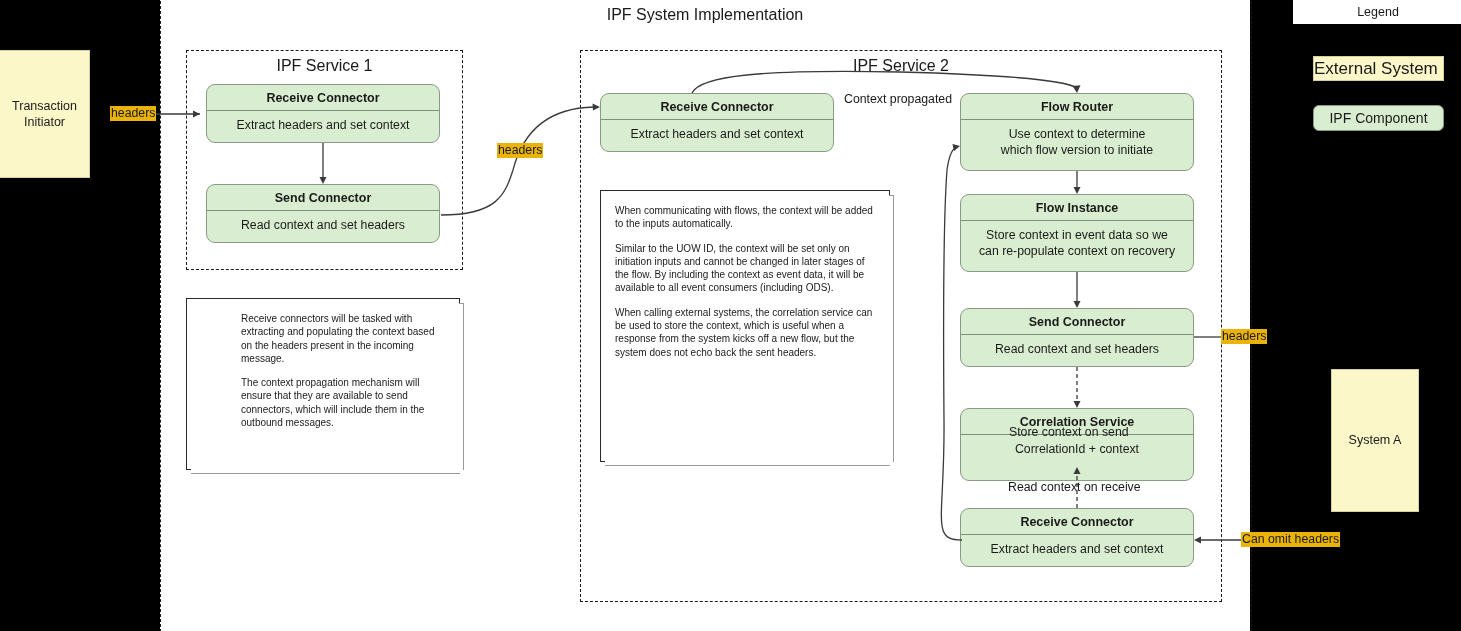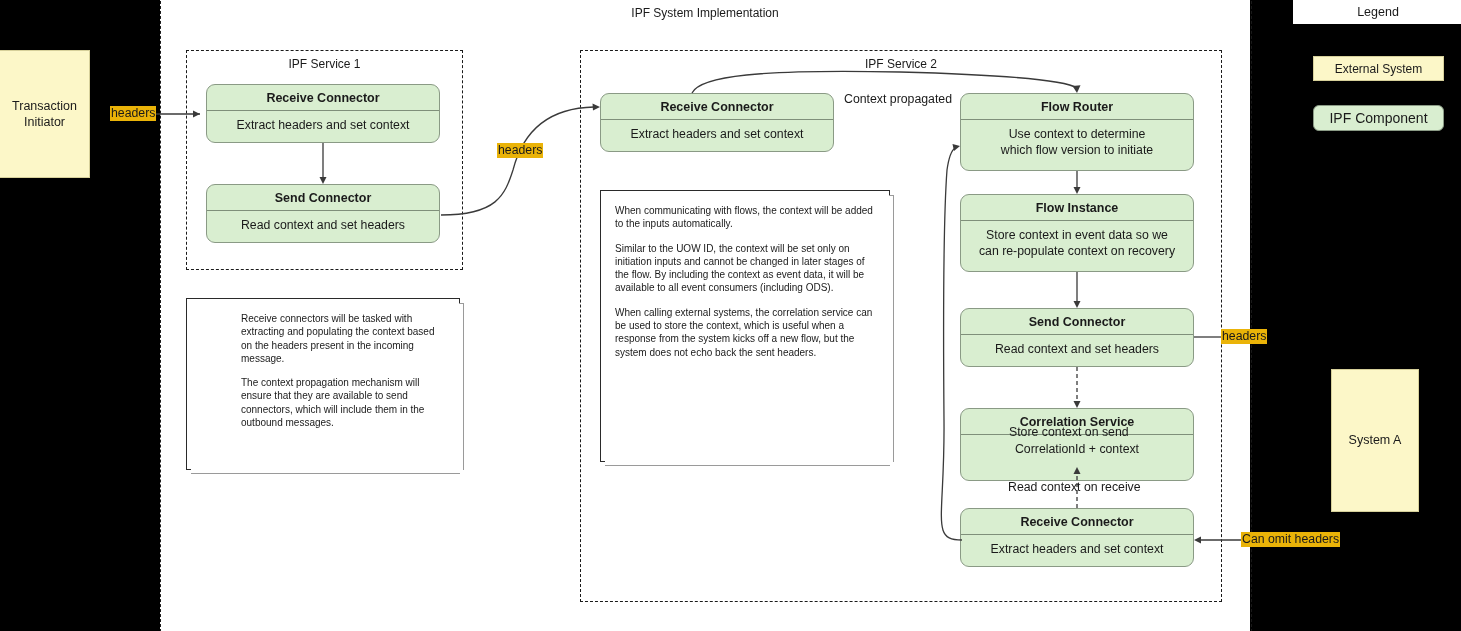--- a/index.html
+++ b/index.html
@@ -9,42 +9,42 @@
 
   
   #canvas{left:160px;top:0px;width:1090px;height:631px;background:#ffffff;}
 
   
   .dashed-box{border:1.6px dashed #1a1a1a;background:transparent;}
   #outer-dash{left:160px;top:-4px;width:1090px;height:634px;}
   #svc1-dash{left:186px;top:50px;width:275px;height:218px;}
   #svc2-dash{left:580px;top:50px;width:640px;height:550px;}
 
-  .container-title{position:absolute;left:0;right:0;text-align:center;font-size:12px;color:#1a1a1a;}
+  .container-title{position:absolute;left:0;right:0;text-align:center;font-size:16px;color:#1a1a1a;}
 
   
   .card{position:absolute;background:#d9eed0;border:1.4px solid #8a9a85;
         border-radius:9px;box-sizing:border-box;overflow:hidden;}
   .card .hdr{font-weight:bold;font-size:12.5px;text-align:center;
              padding:6px 4px 5px;border-bottom:1.6px solid #7f8f7a;line-height:1.15;}
   .card .bdy{font-size:12.3px;text-align:center;padding:7px 6px;line-height:1.25;}
 
   
   .ext{position:absolute;background:#fcf7c8;border:1.2px solid #d6d09a;
        box-sizing:border-box;display:flex;align-items:center;justify-content:center;
        text-align:center;font-size:12.5px;line-height:1.3;}
   #ext-txn{left:0px;top:50px;width:90px;height:128px;border-left:none;}
   #ext-sysa{left:1331px;top:369px;width:88px;height:143px;}
 
   
   #legend-title{left:1293px;top:0px;width:168px;height:22px;background:#ffffff;
                 border:1px solid #ffffff;display:flex;align-items:center;justify-content:center;
                 font-size:12.5px;}
   #legend-ext{left:1313px;top:56px;width:129px;height:23px;background:#fcf7c8;
-              border:1.2px solid #d6d09a;display:flex;align-items:center;justify-content:center;font-size:12px;}
+              border:1.2px solid #d6d09a;display:flex;align-items:center;font-size:17px;}
   #legend-ipf{left:1313px;top:105px;width:129px;height:24px;background:#d9eed0;
               border:1.2px solid #8a9a85;border-radius:6px;display:flex;align-items:center;
               justify-content:center;font-size:14px;}
 
   
   .note{position:absolute;background:#ffffff;border:1.3px solid #2a2a2a;box-sizing:border-box;}
   .note .shadow-r{position:absolute;right:-5px;top:4px;width:5px;bottom:-1px;
                   background:#ffffff;border-right:1.3px solid #9a9a9a;border-top:1.3px solid #9a9a9a;}
   .note .shadow-b{position:absolute;left:4px;bottom:-5px;right:-1px;height:5px;
                   background:#ffffff;border-bottom:1.3px solid #9a9a9a;}

